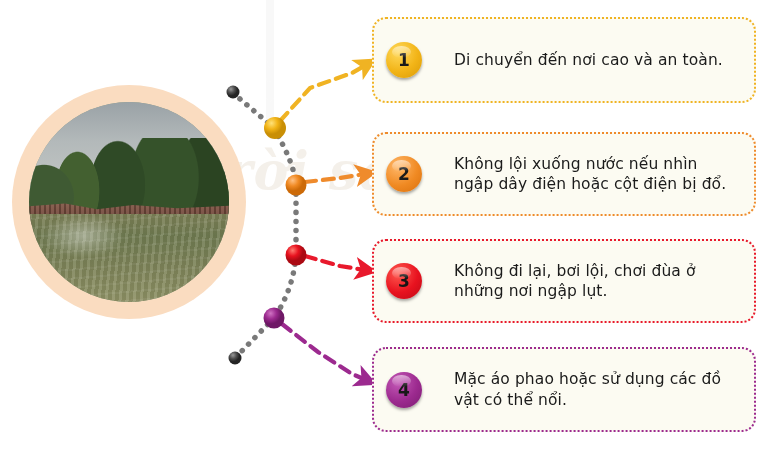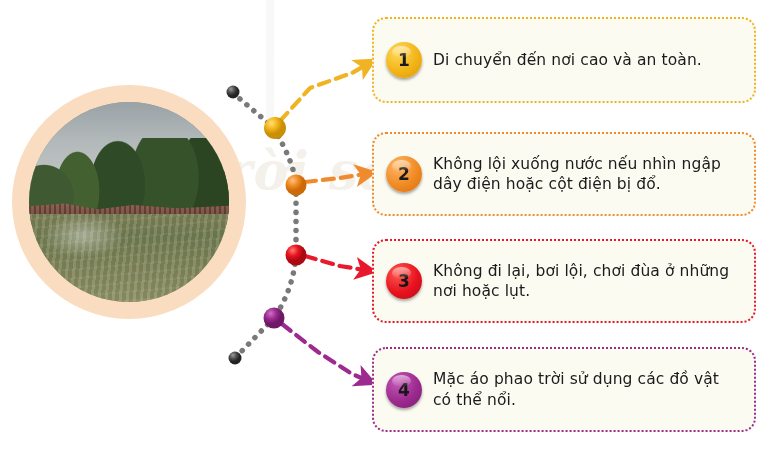--- a/index.html
+++ b/index.html
@@ -141,20 +141,21 @@
   .badge-1 { background: radial-gradient(circle at 34% 28%, #ffd95c 0%, #f2b417 55%, #d99a07 100%); }
   .badge-2 { background: radial-gradient(circle at 34% 28%, #ffb86a 0%, #f08a23 55%, #d96f0c 100%); }
   .badge-3 { background: radial-gradient(circle at 34% 28%, #ff5a50 0%, #e8121f 55%, #bd0a16 100%); color:#151515; }
   .badge-4 { background: radial-gradient(circle at 34% 28%, #c45ab7 0%, #9c2a8f 55%, #7c1c72 100%); color:#181818; }
 
   .box-text {
     font-size: 15.5px;
     line-height: 1.32;
     color: #1b1b1b;
     letter-spacing: .1px;
+    margin-left: 21px;
   }
   .box-1 .box-text { font-size: 15.5px; }
 </style>
 </head>
 <body>
 
 <div id="stage">
 
   <svg class="wm-book" viewBox="0 0 300 200" aria-hidden="true">
     <g fill="#ffffff" stroke="none">
@@ -250,21 +251,21 @@
     <div class="box-text">Di chuyển đến nơi cao và an toàn.</div>
   </div>
 
   <div class="box box-2">
     <div class="badge badge-2">2</div>
     <div class="box-text">Không lội xuống nước nếu nhìn ngập dây điện hoặc cột điện bị đổ.</div>
   </div>
 
   <div class="box box-3">
     <div class="badge badge-3">3</div>
-    <div class="box-text">Không đi lại, bơi lội, chơi đùa ở những nơi hoặc lụt.</div>
+    <div class="box-text">Không đi lại, bơi lội, chơi đùa ở những nơi ngập lụt.</div>
   </div>
 
   <div class="box box-4">
     <div class="badge badge-4">4</div>
-    <div class="box-text">Mặc áo phao trời sử dụng các đồ vật có thể nổi.</div>
+    <div class="box-text">Mặc áo phao hoặc sử dụng các đồ vật có thể nổi.</div>
   </div>
 
 </div>
 
 </body></html>

